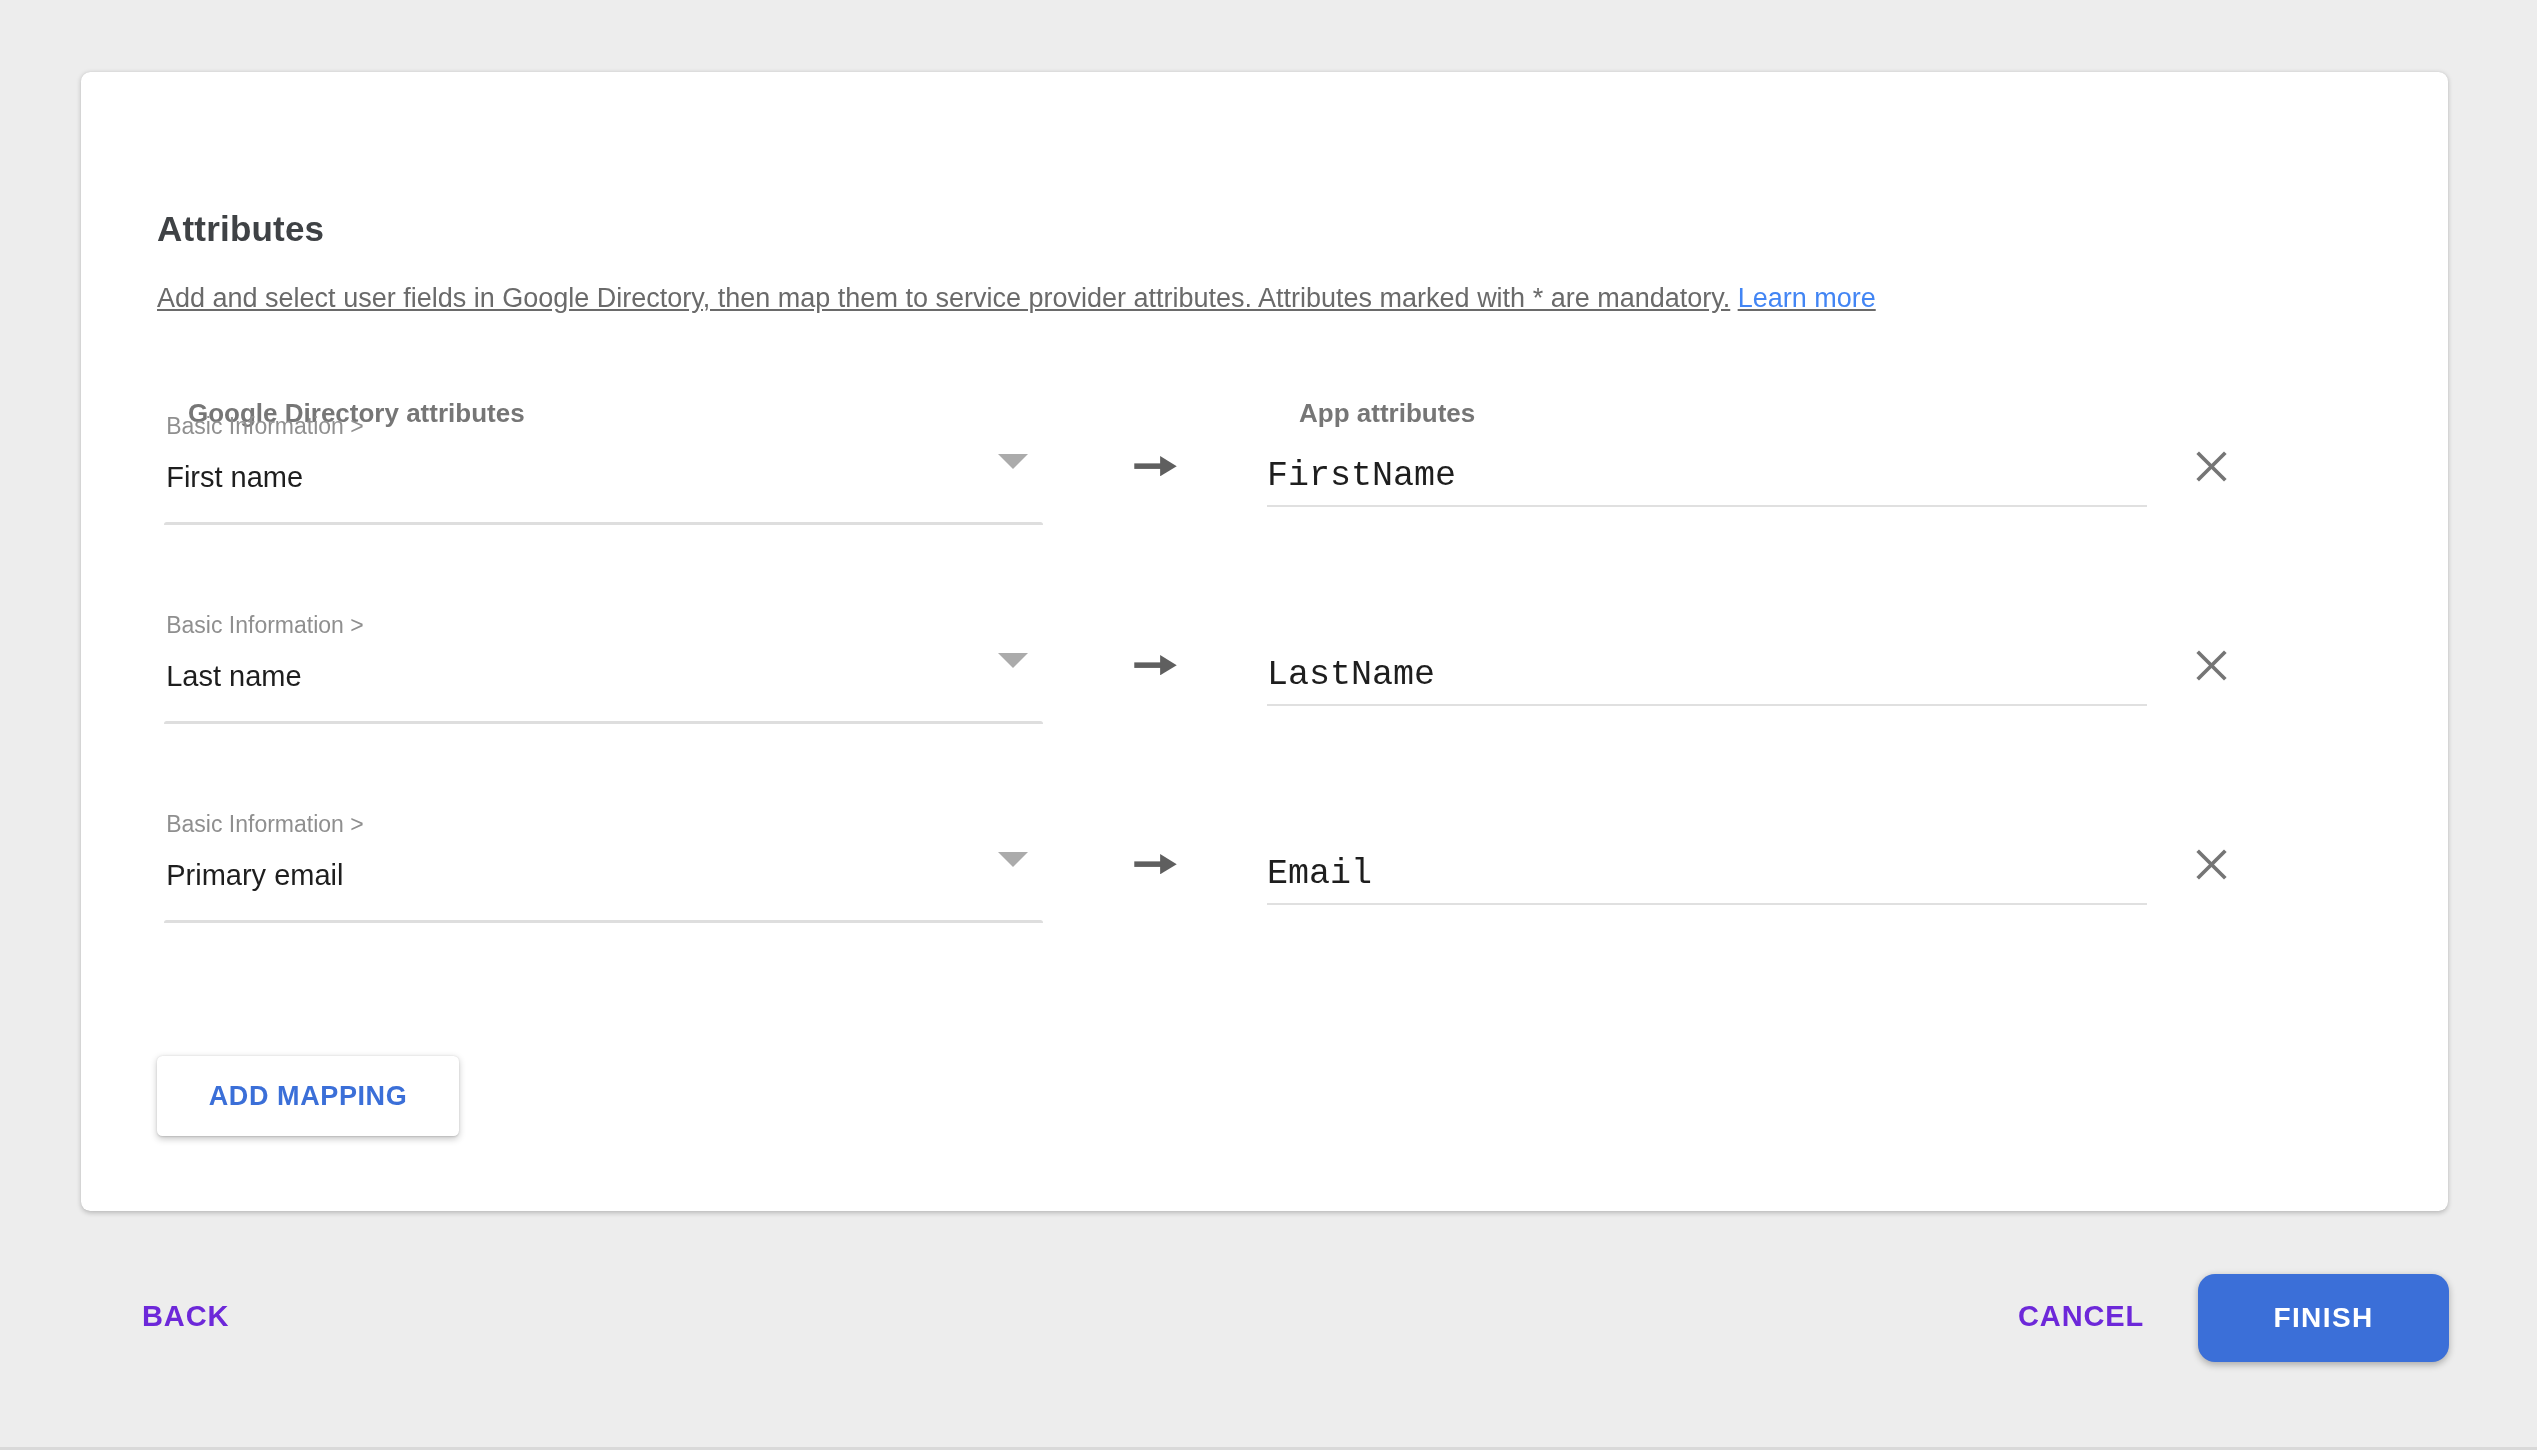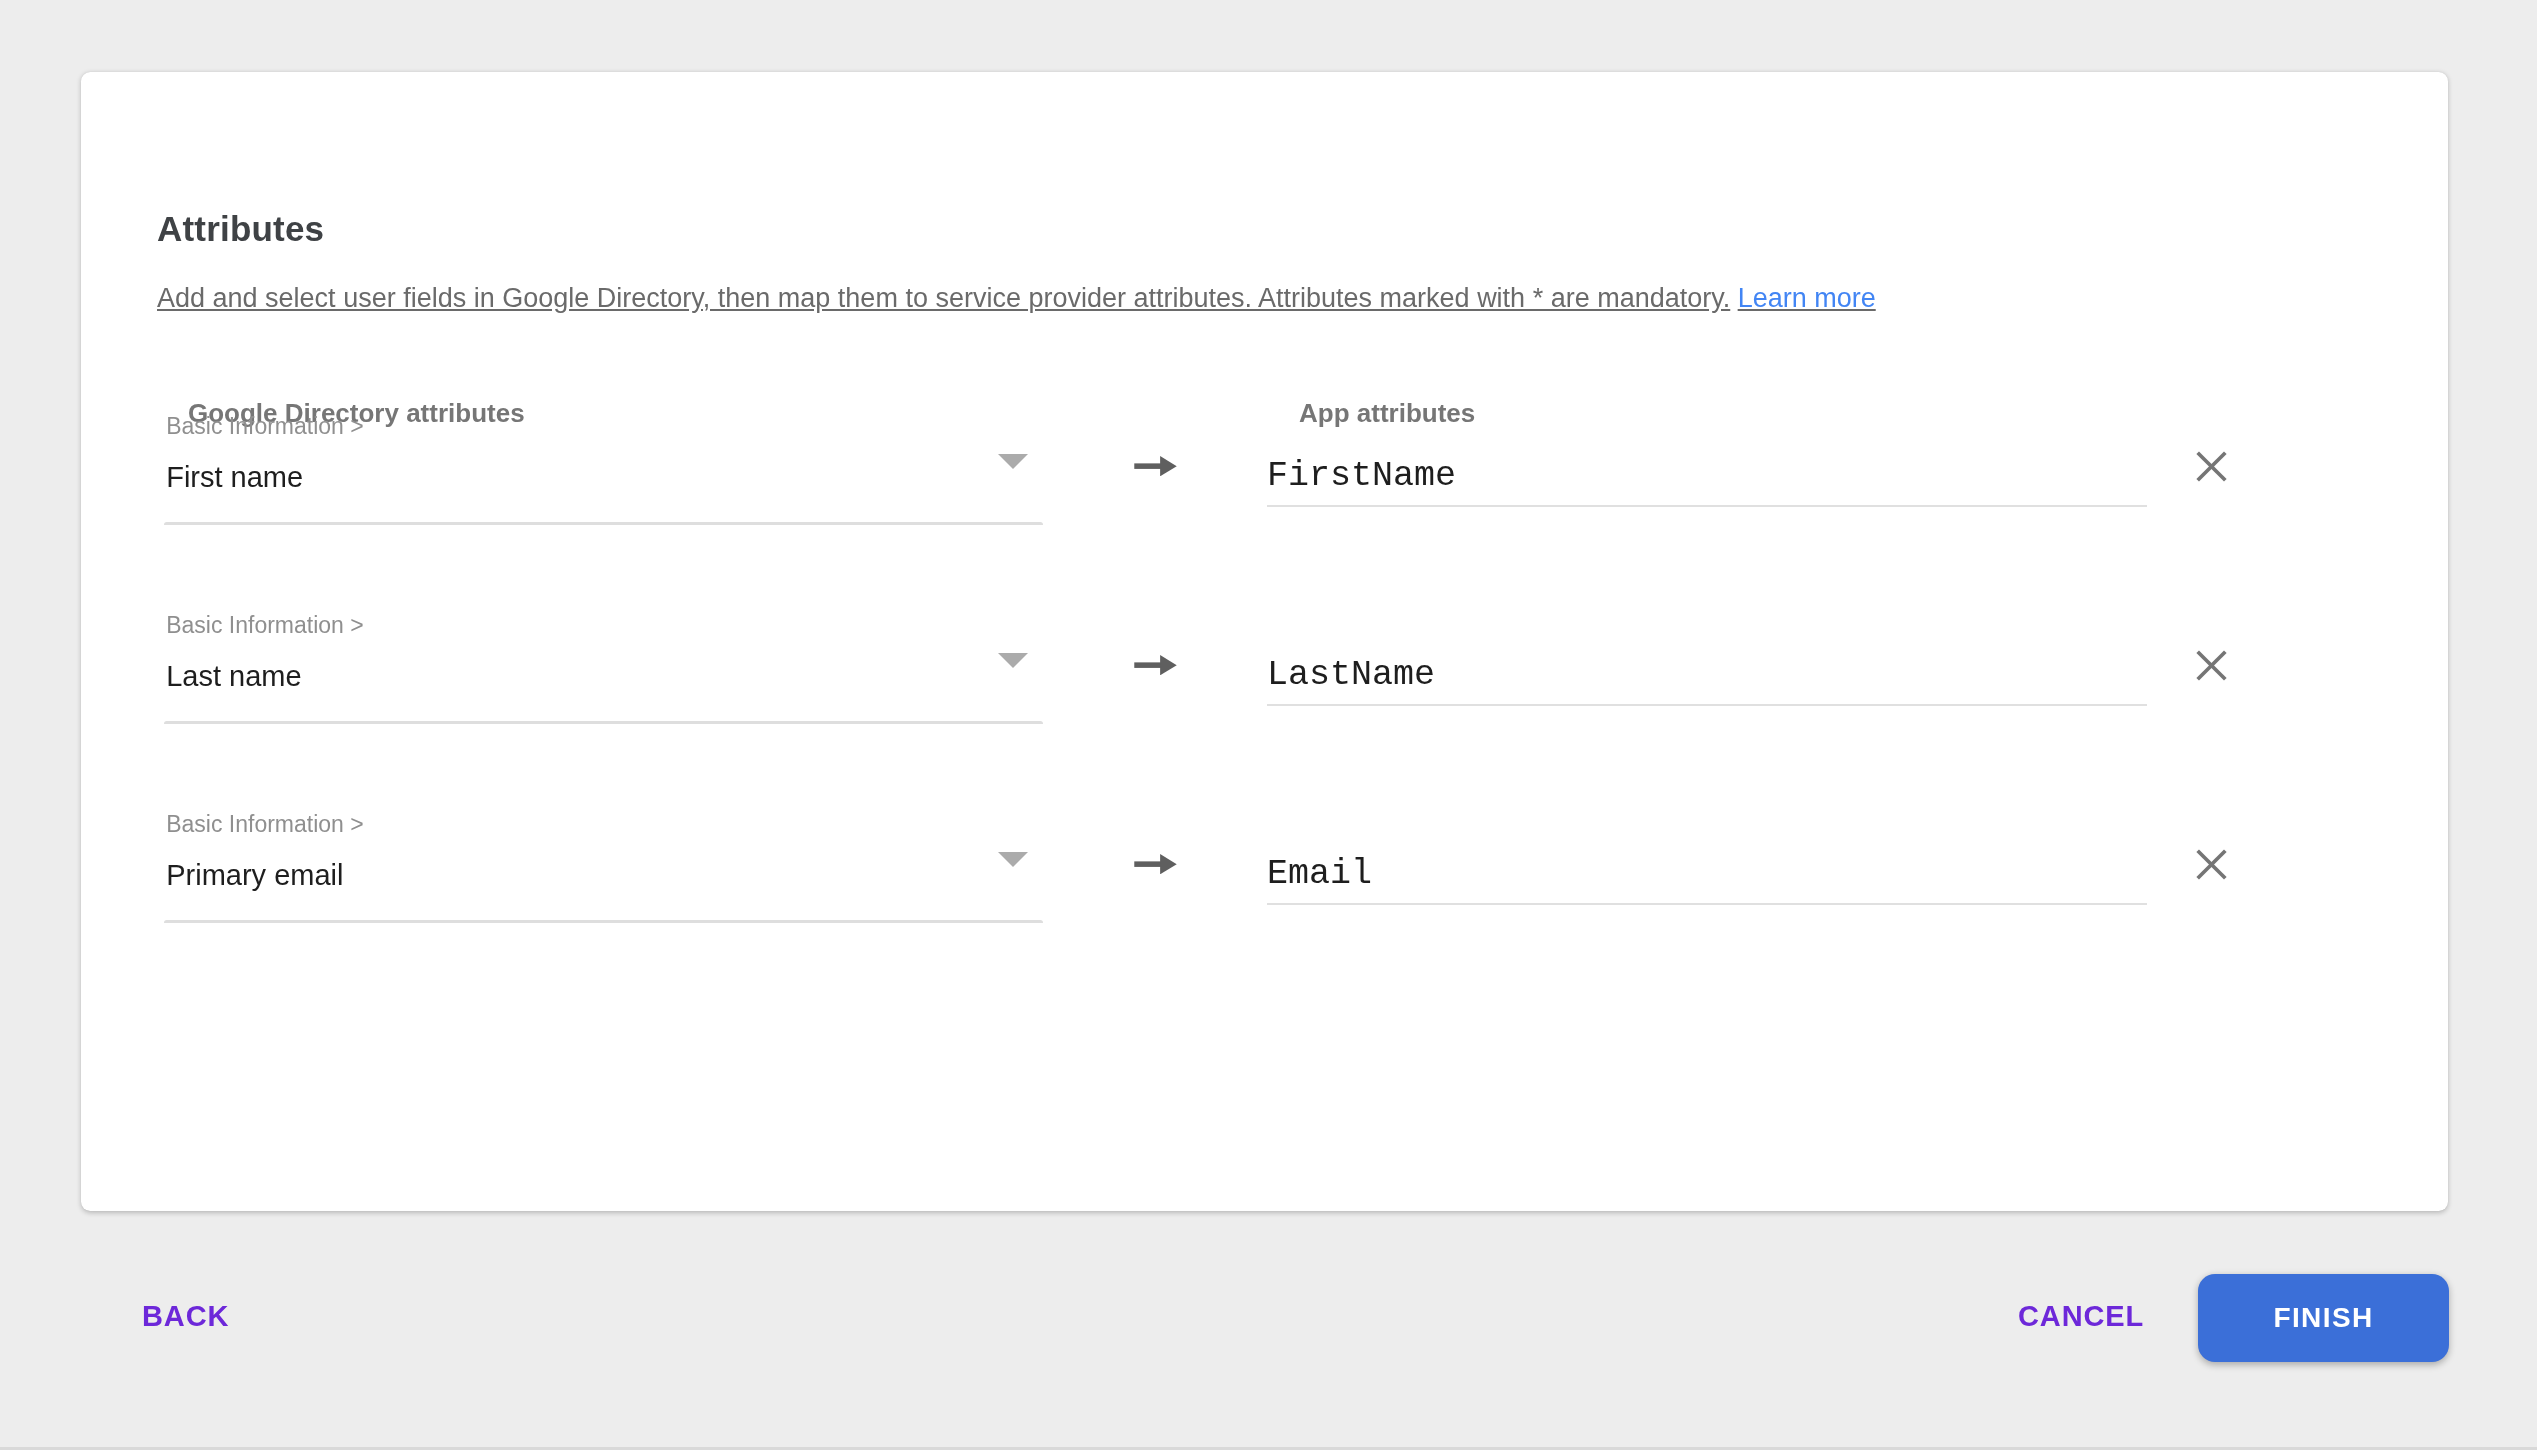--- a/index.html
+++ b/index.html
@@ -169,20 +169,21 @@
       </svg>
       <input class="app-field" type="text" value="Email" style="">
       <button class="remove-btn">
         <svg width="35" height="35" viewBox="0 0 38 38">
           <line x1="4" y1="4" x2="34" y2="34" stroke="#757575" stroke-width="4"></line>
           <line x1="34" y1="4" x2="4" y2="34" stroke="#757575" stroke-width="4"></line>
         </svg>
       </button>
     </div>
 
+    <button class="add-mapping-btn">ADD MAPPING</button>
 
   </div>
 
   <button class="footer-btn back-btn">BACK</button>
   <button class="footer-btn cancel-btn">CANCEL</button>
   <button class="finish-btn">FINISH</button>
 
 </div>
 
 

